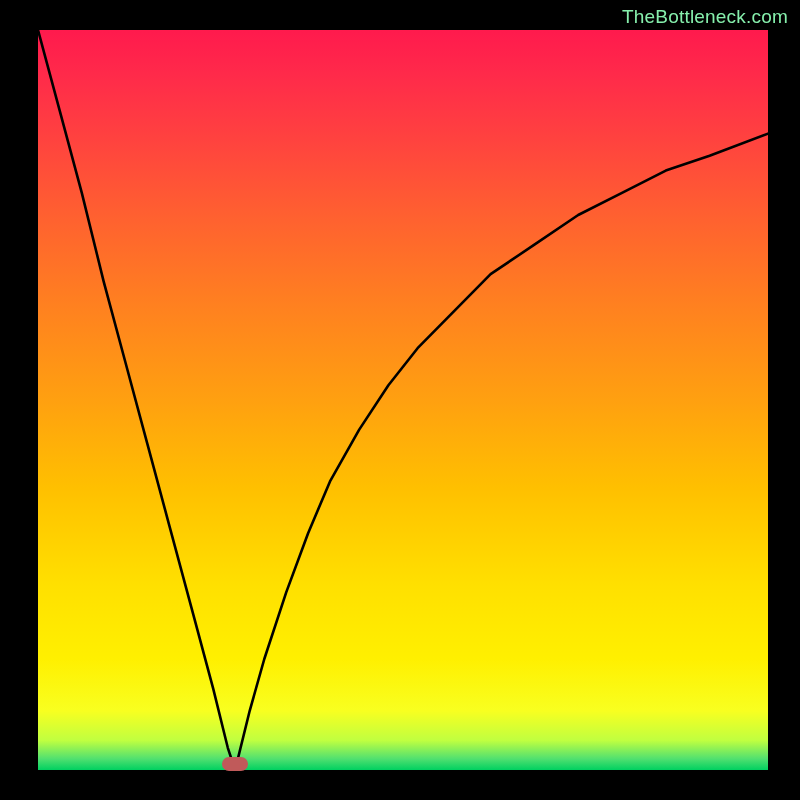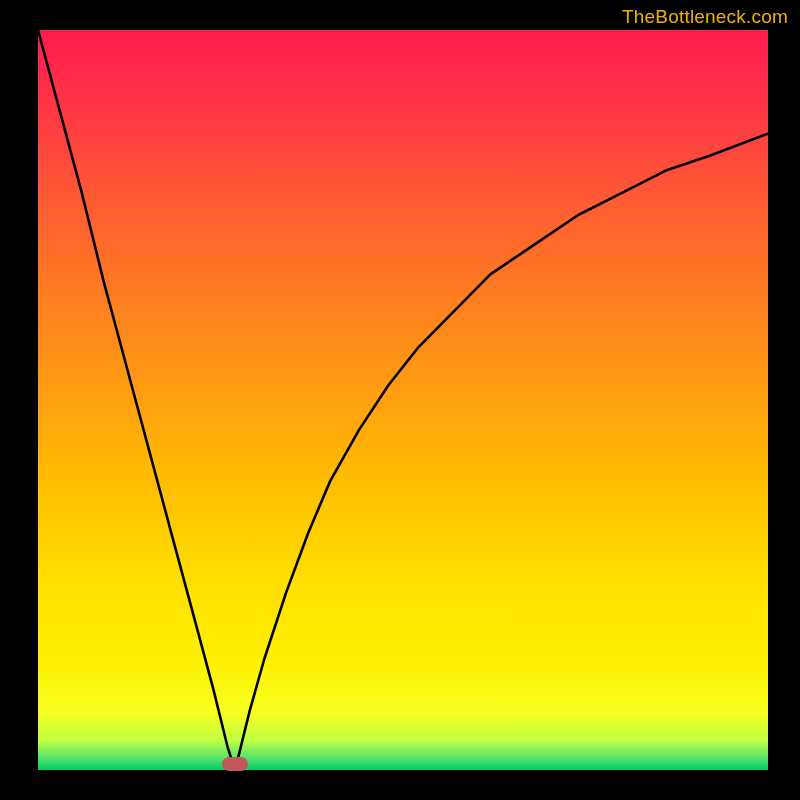--- a/index.html
+++ b/index.html
@@ -55,21 +55,21 @@
     border-radius: 7px;
     background: #c05a5a;
     transform: translate(-50%, -50%);
   }
   .attrib {
     position: absolute;
     right: 12px;
     top: 6px;
     font-family: Arial, Helvetica, sans-serif;
     font-size: 19px;
-    color: #eab308;
+    color: #86efac;
     letter-spacing: 0.2px;
   }
 </style>
 </head>
 <body>
 
 <div class="frame">
   <div class="plot"></div>
 
   <svg class="curve" viewBox="0 0 730 740" preserveAspectRatio="none">

